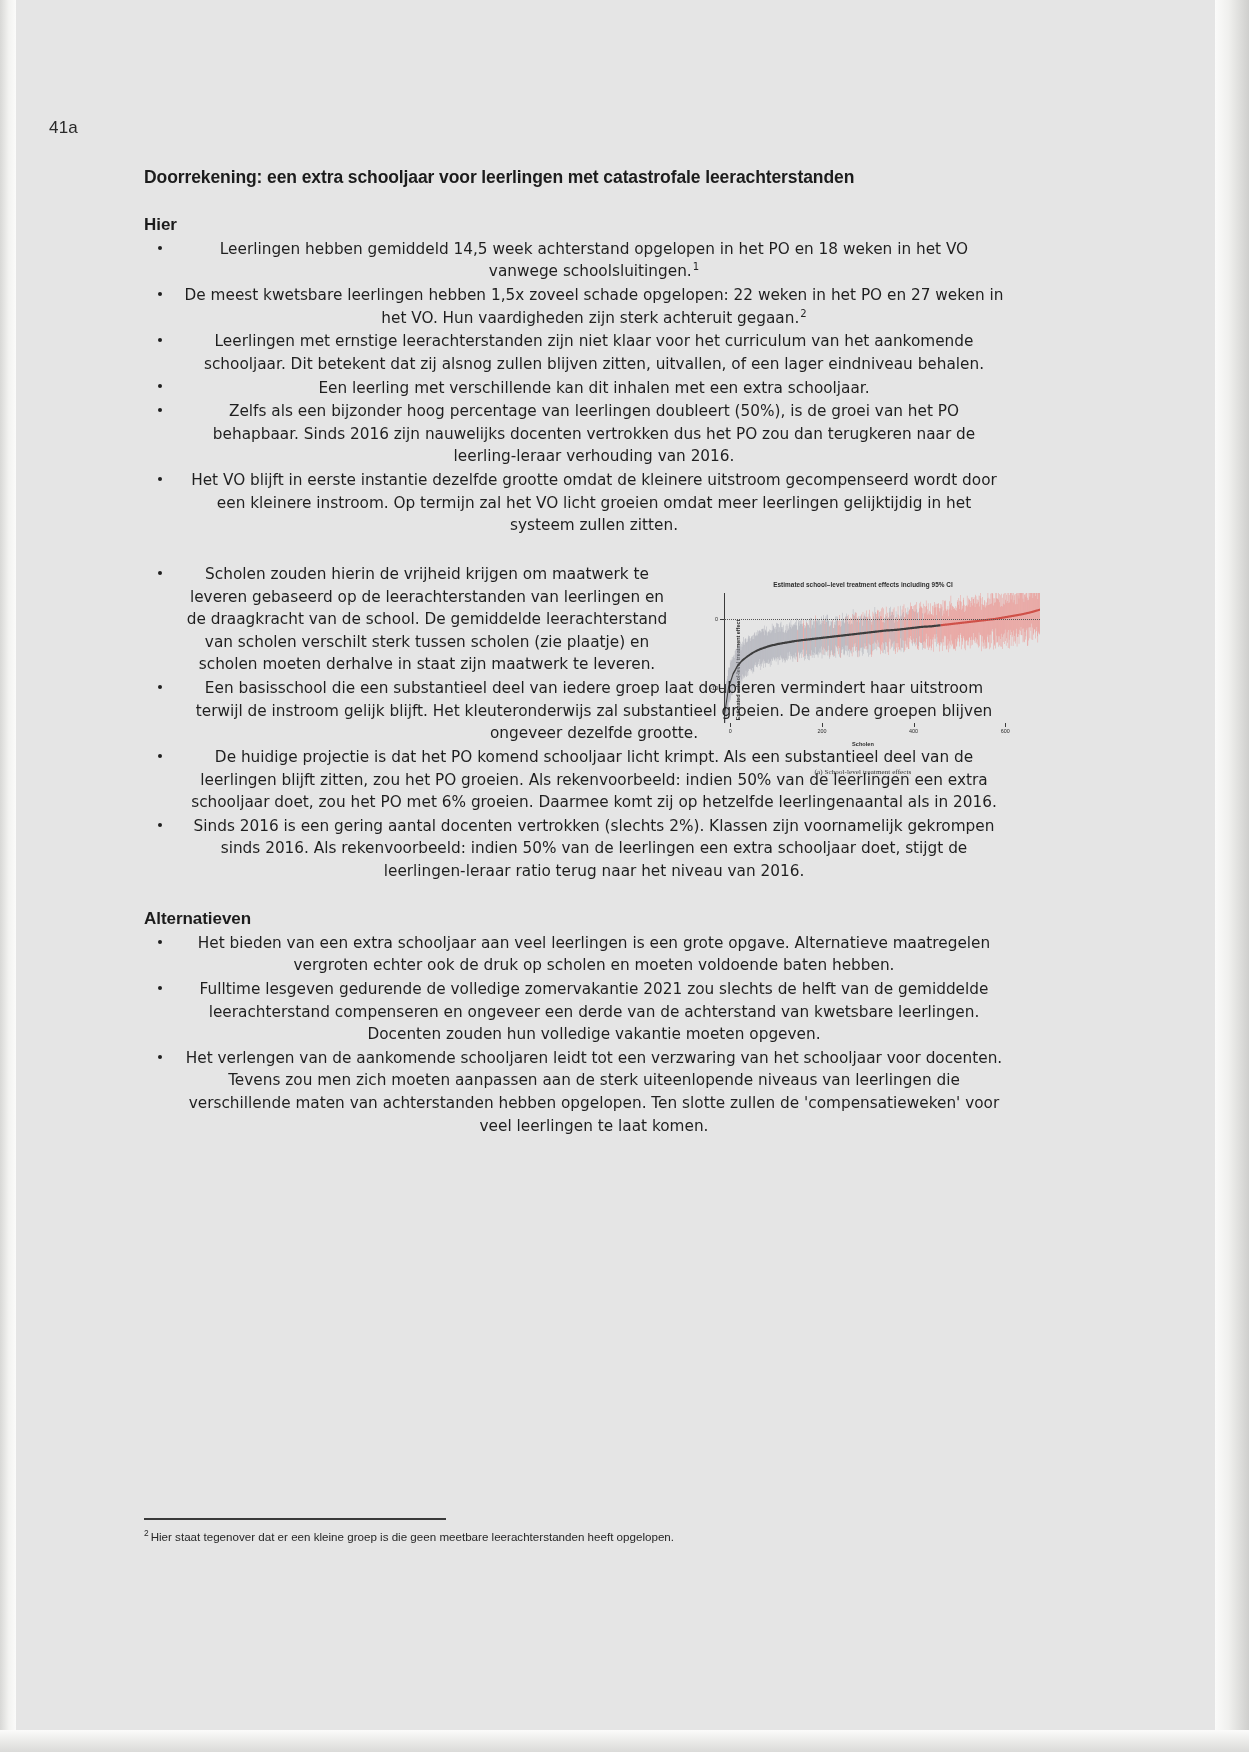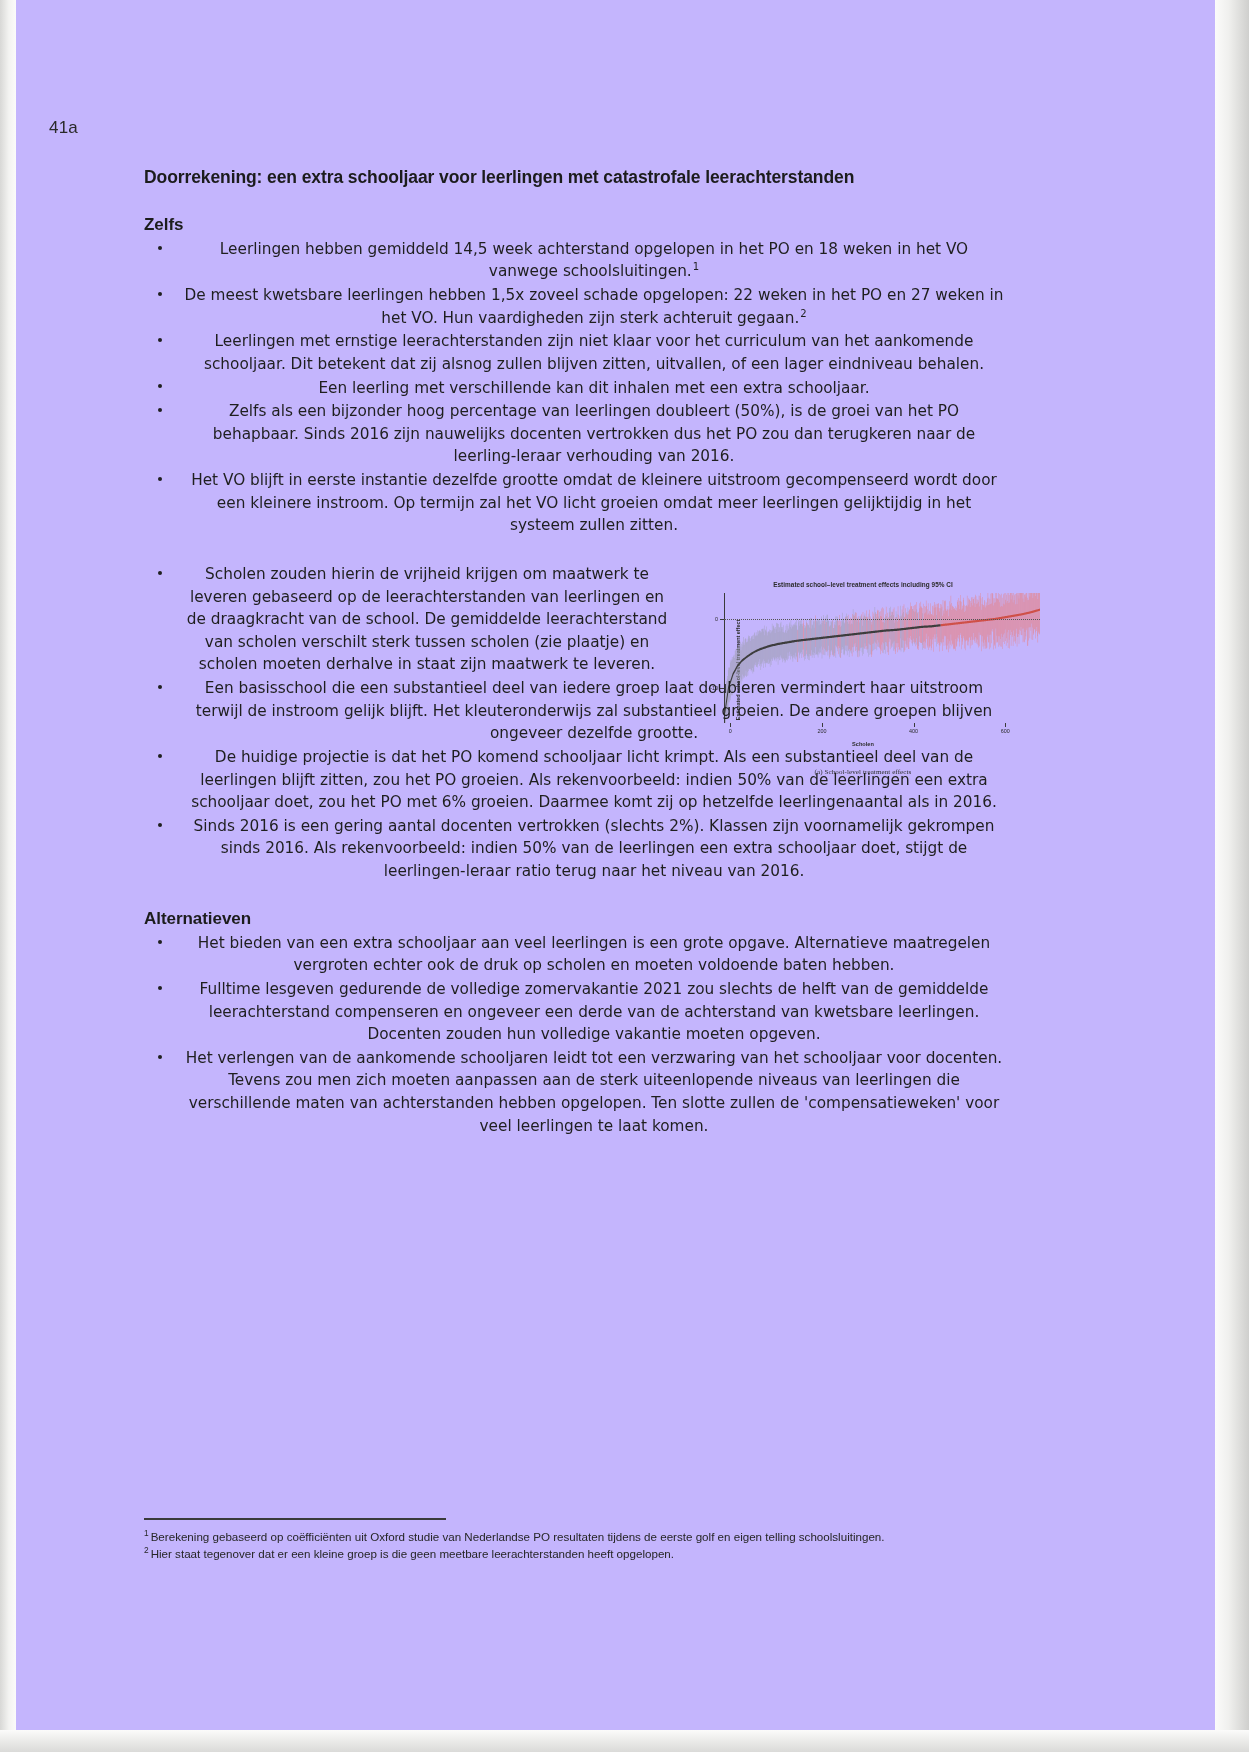--- a/index.html
+++ b/index.html
@@ -9,21 +9,21 @@
     background: #b9bcc0;
   }
   body {
     font-family: "DejaVu Sans", sans-serif;
     -webkit-font-smoothing: antialiased;
   }
   .page {
     position: relative;
     width: 1249px;
     height: 1752px;
-    background: #c4b5fd;
+    background: #e5e5e5;
     margin: 0 auto;
     overflow: hidden;
     box-sizing: border-box;
   }
   
   .scan-edge-left {
     position: absolute;
     top: 0; left: 0;
     width: 16px; height: 100%;
     background: linear-gradient(to right, #d8d8d6 0%, #f3f3f1 55%, #fbfbfa 100%);
@@ -261,21 +261,21 @@
   <div class="scan-edge-right"></div>
   <div class="scan-edge-bottom"></div>
 
   <div class="folio">41a</div>
 
   <div class="content">
 
     <h1 class="doc-title">Doorrekening: een extra schooljaar voor leerlingen met catastrofale leerachterstanden</h1>
 
     <div class="section">
-      <h2 class="section-head">Zelfs</h2>
+      <h2 class="section-head">Hier</h2>
       <ul class="bullets">
         <li>
           <span class="bullet-dot"></span>
           <span>Leerlingen hebben gemiddeld 14,5 week achterstand opgelopen in het PO en 18 weken in het VO vanwege schoolsluitingen.</span><sup class="fn">1</sup>
         </li>
         <li>
           <span class="bullet-dot"></span>
           <span>De meest kwetsbare leerlingen hebben 1,5x zoveel schade opgelopen: 22 weken in het PO en 27 weken in het VO. Hun vaardigheden zijn sterk achteruit gegaan.</span><sup class="fn">2</sup>
         </li>
         <li>
@@ -1015,19 +1015,16 @@
           <span>Het verlengen van de aankomende schooljaren leidt tot een verzwaring van het schooljaar voor docenten. Tevens zou men zich moeten aanpassen aan de sterk uiteenlopende niveaus van leerlingen die verschillende maten van achterstanden hebben opgelopen. Ten slotte zullen de 'compensatieweken' voor veel leerlingen te laat komen.</span>
         </li>
       </ul>
     </div>
 
   </div>
 
   <div class="footnotes">
     <div class="fn-rule"></div>
     <p class="fn-item">
-      <sup>1</sup><span>Berekening gebaseerd op coëfficiënten uit Oxford studie van Nederlandse PO resultaten tijdens de eerste golf en eigen telling schoolsluitingen.</span>
-    </p>
-    <p class="fn-item">
       <sup>2</sup><span>Hier staat tegenover dat er een kleine groep is die geen meetbare leerachterstanden heeft opgelopen.</span>
     </p>
   </div>
 </div>
 
 </body></html>

